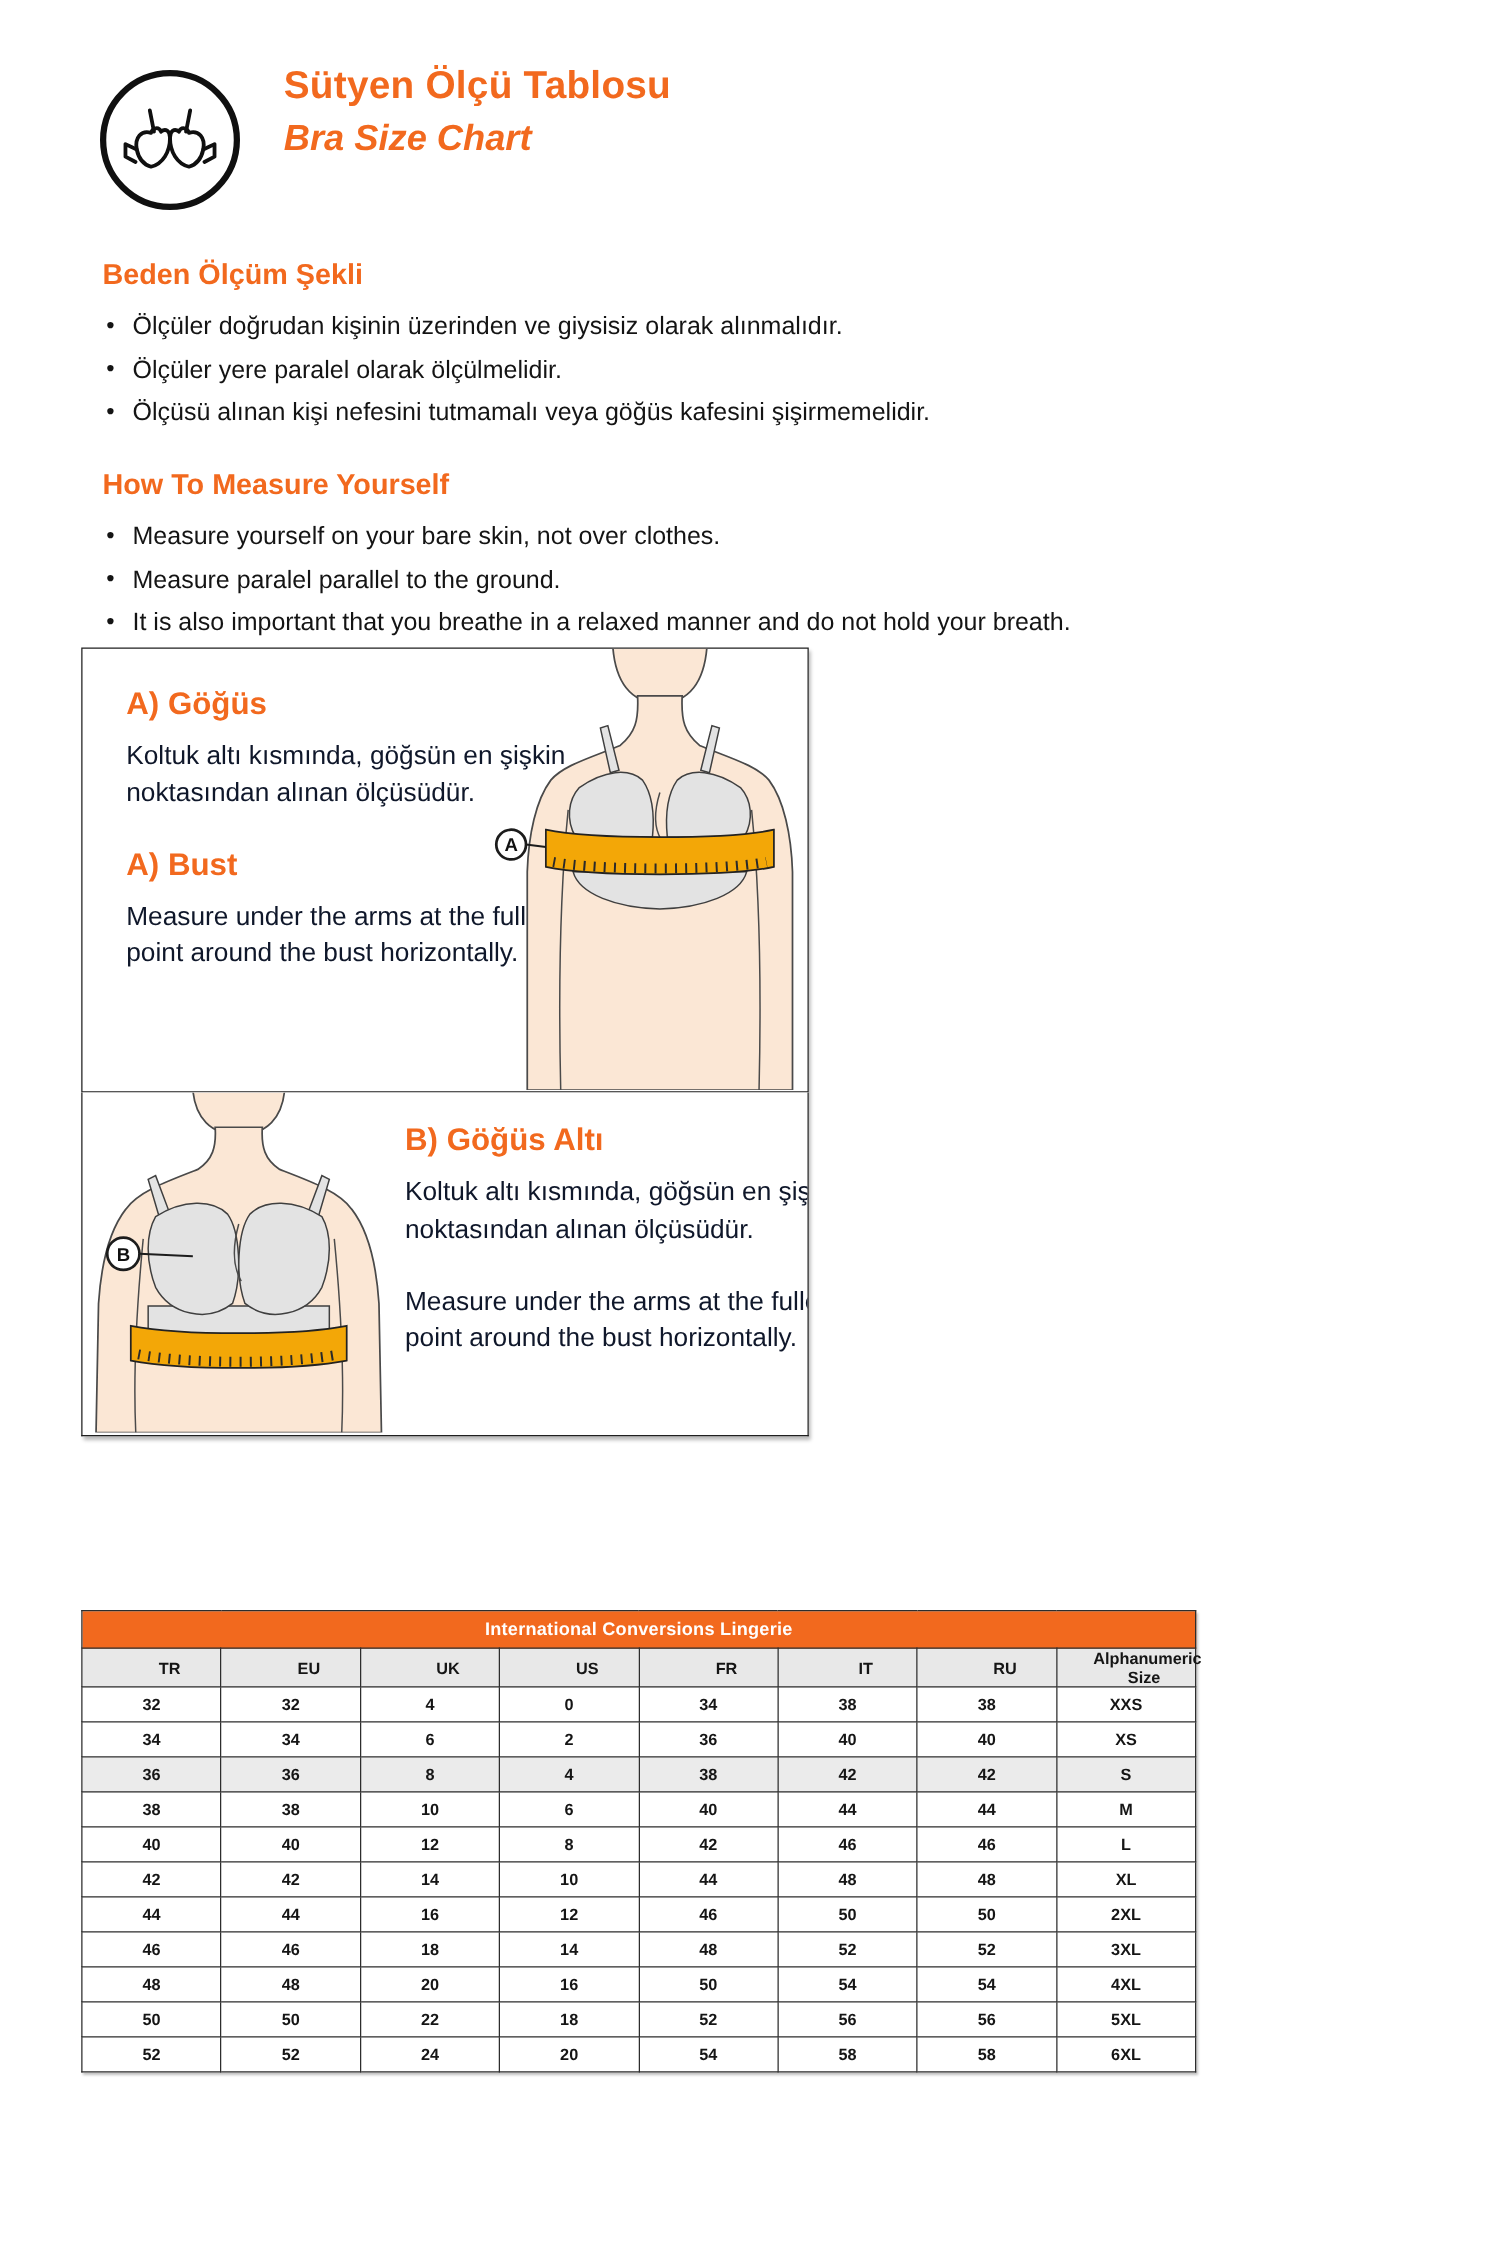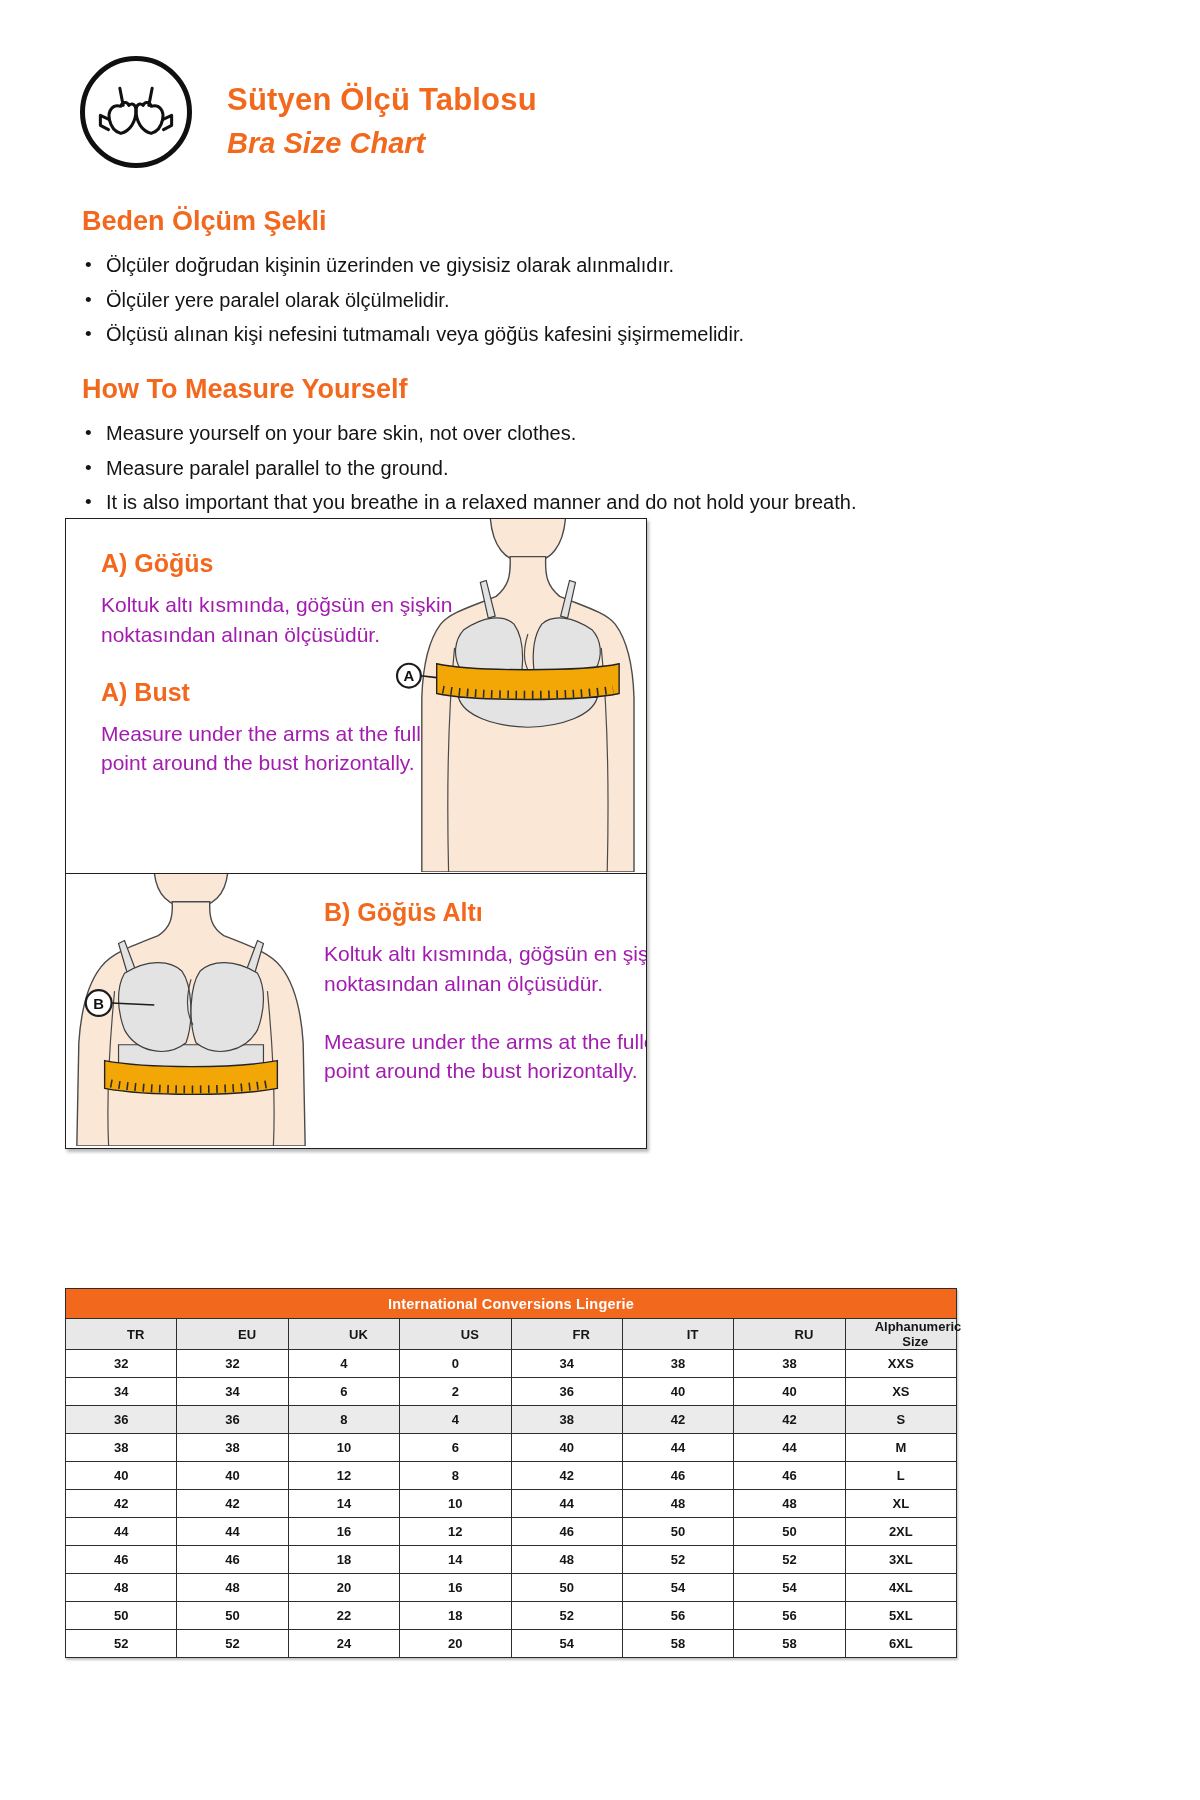--- a/index.html
+++ b/index.html
@@ -6,41 +6,41 @@
   .page{
     position:relative;width:1200px;height:1800px;background:#ffffff;
     font-family:"Liberation Sans","DejaVu Sans",sans-serif;overflow:hidden;
   }
   
   .logo{
     position:absolute;left:80px;top:56px;width:112px;height:112px;
     border:5px solid #101010;border-radius:50%;box-sizing:border-box;
     display:flex;align-items:center;justify-content:center;background:#fff;
   }
-  .titles{position:absolute;left:227px;top:82px;}
+  .titles{position:absolute;left:227px;top:50px;}
   .title{font-size:31px;font-weight:bold;color:var(--accent);letter-spacing:.2px;}
   .subtitle{font-size:29px;font-style:italic;color:var(--accent);margin-top:9px;font-weight:bold;}
   
   .section{position:absolute;left:82px;width:1060px;}
   .sec-tr{top:206px;}
   .sec-en{top:374px;}
-  .section h2{margin:0 0 16px 0;font-size:27px;font-weight:bold;color:var(--accent);}
+  .section h2{margin:0 0 16px 0;font-size:23px;font-weight:bold;color:var(--accent);}
   ul.bullets{list-style:none;margin:0;padding:0;}
   ul.bullets li{
     position:relative;font-size:20px;color:#141414;line-height:1.28;
     padding-left:24px;margin:0 0 9px 0;
   }
   ul.bullets li::before{content:"•";position:absolute;left:3px;top:0;font-size:19px;color:#141414;}
   
   .measure-boxes{position:absolute;left:65px;top:518px;width:582px;box-shadow:2px 3px 3px rgba(0,0,0,.28);}
   .mbox{position:relative;border:1.5px solid #1f1f1f;background:#fff;overflow:hidden;box-sizing:border-box;}
   .mbox-a{height:356px;}
   .mbox-b{height:275px;border-top:none;}
   .mbox h3{margin:0 0 12px 0;font-size:25px;font-weight:bold;color:var(--accent);}
-  .mbox p{margin:0 0 28px 0;font-size:21px;line-height:1.42;color:#a21caf;}
+  .mbox p{margin:0 0 28px 0;font-size:21px;line-height:1.42;color:#0f172a;}
   .mbox-a .txt{position:absolute;left:35px;top:30px;width:395px;}
   .mbox-b .txt{position:absolute;left:258px;top:24px;width:395px;}
   .fig-a{position:absolute;right:0;top:0;}
   .fig-b{position:absolute;left:0;top:0;}
   .fig-outline{stroke:#4a4a4a;stroke-width:1.4;}
   .fig-line{stroke:#4a4a4a;stroke-width:1.2;fill:none;}
   .skin{fill:var(--skin);}
   .bra{fill:var(--bra);stroke:#3f3f3f;stroke-width:1.2;}
   .tape{fill:var(--tape);stroke:#222;stroke-width:1.4;}
   .ticks{fill:none;stroke:#2a2a2a;stroke-width:8;stroke-dasharray:1.6 6.6;}

